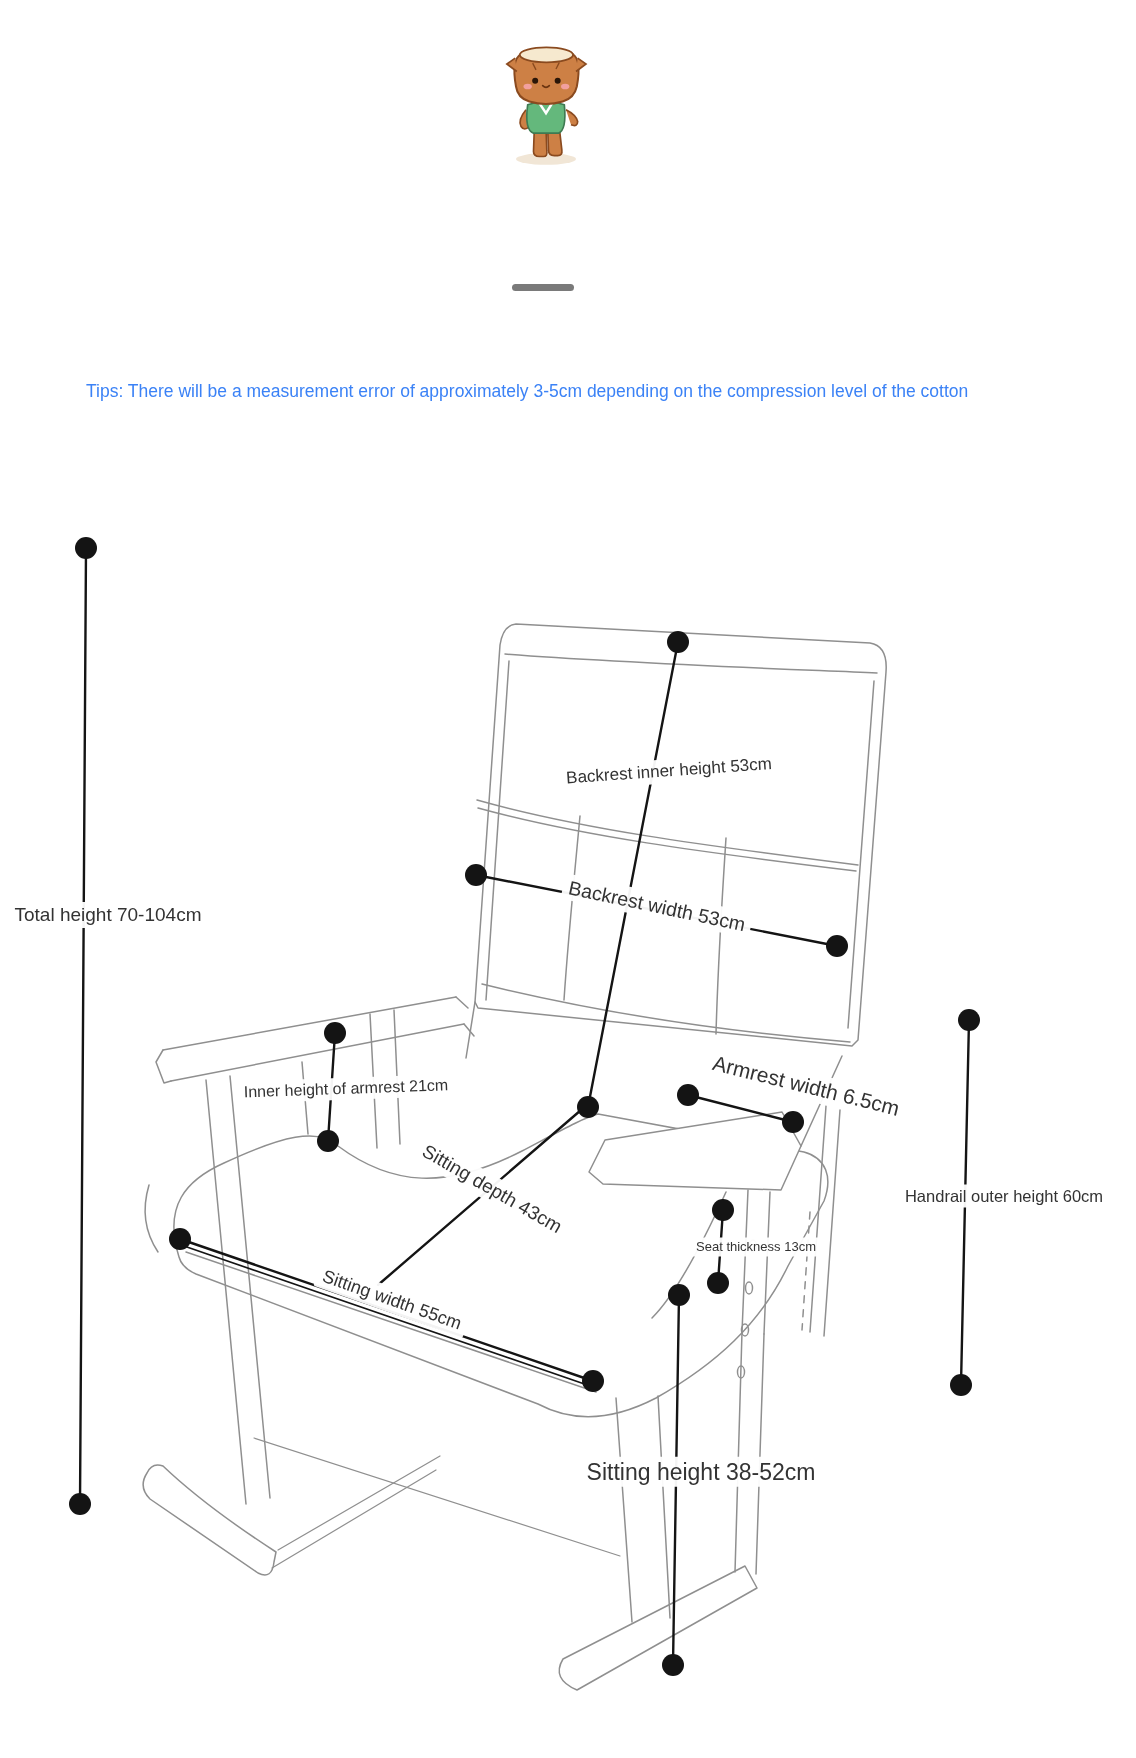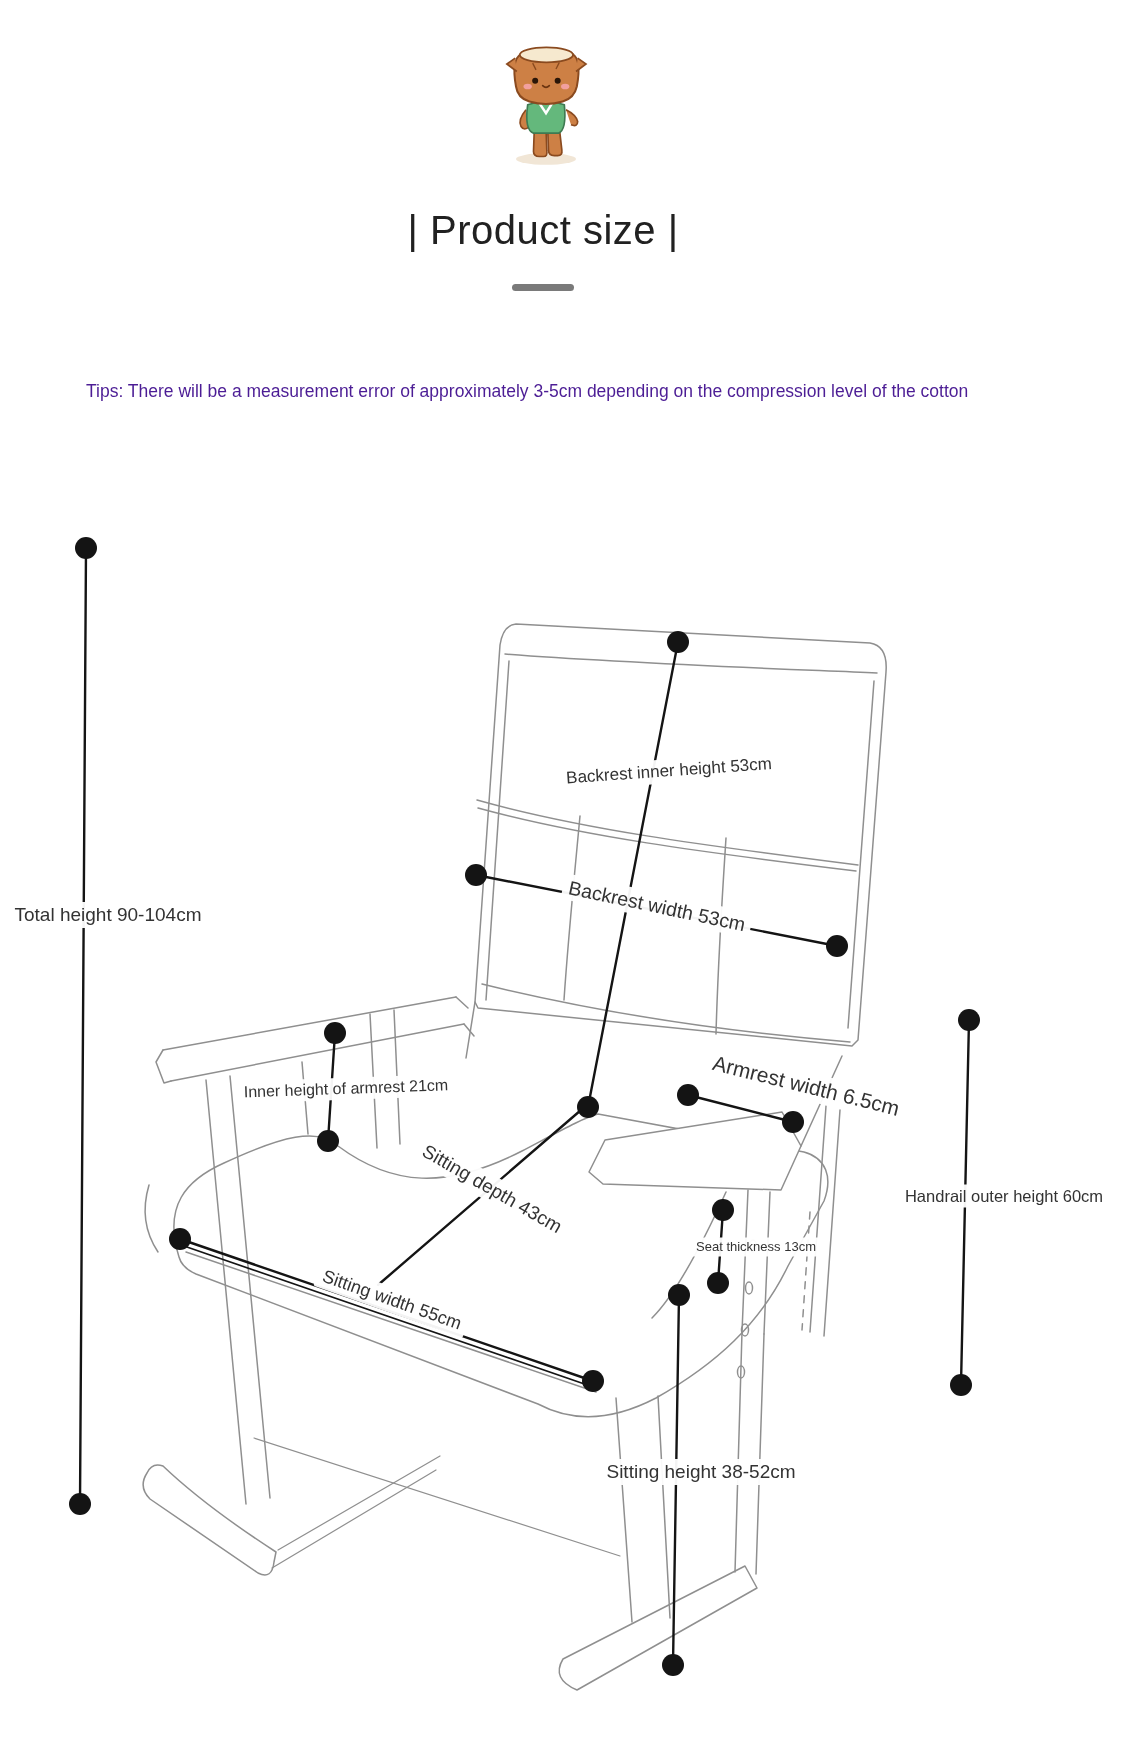--- a/index.html
+++ b/index.html
@@ -9,39 +9,39 @@
   }
   .mascot{position:absolute;left:496px;top:34px;width:100px;height:140px;}
   .page-title{
     position:absolute;top:208px;left:543px;transform:translateX(-50%);
     font-size:40px;font-weight:500;color:#212121;letter-spacing:.5px;white-space:nowrap;
   }
   .title-divider{
     position:absolute;top:284px;left:543px;transform:translateX(-50%);
     width:62px;height:7px;border-radius:4px;background:#7a7a7a;
   }
-  .tips{position:absolute;color:#4c1d95;font-size:17.5px;white-space:nowrap;}
+  .tips{position:absolute;color:#3b82f6;font-size:17.5px;white-space:nowrap;}
   .tips1{left:86px;top:381px;}
   .tips2{left:76px;top:438px;}
   .diagram-svg{position:absolute;left:0;top:0;}
   .mlabel{
     position:absolute;transform:translate(-50%,-50%);
     background:rgba(255,255,255,.95);color:#333333;padding:2px 6px;border-radius:2px;
     white-space:nowrap;line-height:1.15;z-index:5;
   }
   .lab-total      {left:108px; top:915px;  font-size:19px;}
   .lab-bih        {left:669px; top:771px;  font-size:17px; transform:translate(-50%,-50%) rotate(-4deg);}
   .lab-bw         {left:657px; top:906px;  font-size:19.5px;transform:translate(-50%,-50%) rotate(12deg);}
   .lab-iha        {left:346px; top:1089px; font-size:16px; transform:translate(-50%,-50%) rotate(-2deg);}
   .lab-aw         {left:806px; top:1086px; font-size:21px; transform:translate(-50%,-50%) rotate(14deg);}
   .lab-sd         {left:492px; top:1189px; font-size:19px; transform:translate(-50%,-50%) rotate(30deg);}
   .lab-st         {left:756px; top:1247px; font-size:13px;}
   .lab-sw         {left:392px; top:1300px; font-size:18px; transform:translate(-50%,-50%) rotate(19.5deg);}
   .lab-hoh        {left:1004px;top:1196px; font-size:16.5px;}
-  .lab-sh         {left:701px; top:1472px; font-size:19px;}
+  .lab-sh         {left:701px; top:1472px; font-size:23px;}
 </style>
 </head>
 <body>
 
 <div class="page">
 
   <div class="mascot">
     <svg viewBox="0 0 120 150" width="100" height="140">
       <ellipse cx="60" cy="141" rx="36" ry="7" fill="#f1e6d6"></ellipse>
 
@@ -61,21 +61,20 @@
       <path d="M44 26 L48 34 M76 25 L72 33" stroke="#8a4a1f" stroke-width="1.6"></path>
 
       <circle cx="47" cy="47" r="3.6" fill="#2b1608"></circle>
       <circle cx="74" cy="47" r="3.6" fill="#2b1608"></circle>
       <ellipse cx="38" cy="54" rx="5" ry="3.4" fill="#f2a09e"></ellipse>
       <ellipse cx="83" cy="54" rx="5" ry="3.4" fill="#f2a09e"></ellipse>
       <path d="M56 53 Q60 57 64 53" fill="none" stroke="#6b3410" stroke-width="2" stroke-linecap="round"></path>
     </svg>
   </div>
 
-  <div class="page-title">| Product size |</div>
   <div class="title-divider"></div>
 
   <div class="tips tips1">Tips: There will be a measurement error of approximately 3-5cm depending on the compression level of the cotton</div>
 
   <svg class="diagram-svg" width="1136" height="1758" viewBox="0 0 1136 1758">
 
     <g fill="none" stroke="#8f8f8f" stroke-width="1.5" stroke-linecap="round" stroke-linejoin="round">
 
       <path d="M516 624 Q503 625 500 645 L475 1002 L478 1008 L852 1046 L858 1040 L886 672 Q888 646 870 643 Z" fill="#ffffff"></path>
       <path d="M505 654 C620 663 760 668 877 673"></path>
@@ -156,21 +155,21 @@
       <circle cx="718" cy="1283" r="11"></circle>
       <circle cx="180" cy="1239" r="11"></circle>
       <circle cx="593" cy="1381" r="11"></circle>
       <circle cx="969" cy="1020" r="11"></circle>
       <circle cx="961" cy="1385" r="11"></circle>
       <circle cx="679" cy="1295" r="11"></circle>
       <circle cx="673" cy="1665" r="11"></circle>
     </g>
   </svg>
 
-  <div class="mlabel lab-total">Total height 90-104cm</div>
+  <div class="mlabel lab-total">Total height 70-104cm</div>
   <div class="mlabel lab-bih">Backrest inner height 53cm</div>
   <div class="mlabel lab-bw">Backrest width 53cm</div>
   <div class="mlabel lab-iha">Inner height of armrest 21cm</div>
   <div class="mlabel lab-aw">Armrest width 6.5cm</div>
   <div class="mlabel lab-sd">Sitting depth 43cm</div>
   <div class="mlabel lab-st">Seat thickness 13cm</div>
   <div class="mlabel lab-sw">Sitting width 55cm</div>
   <div class="mlabel lab-hoh">Handrail outer height 60cm</div>
   <div class="mlabel lab-sh">Sitting height 38-52cm</div>
 

